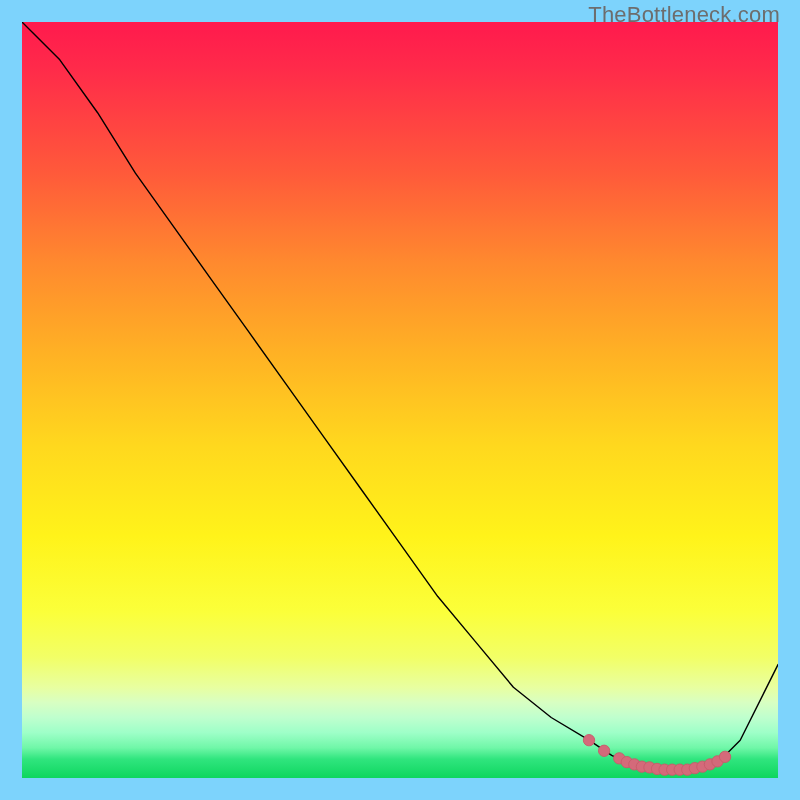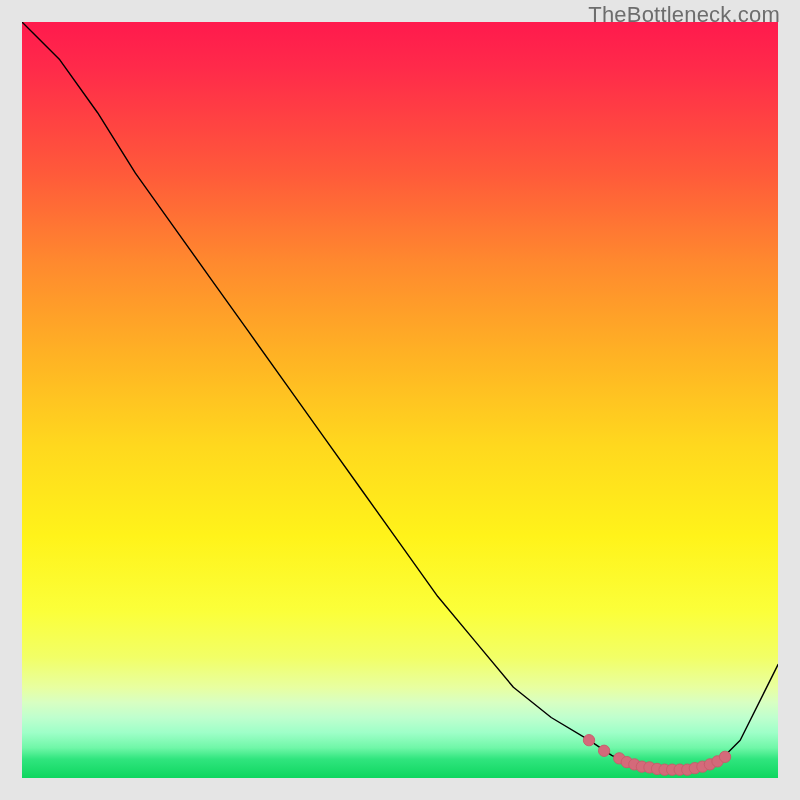--- a/index.html
+++ b/index.html
@@ -8,21 +8,21 @@
     width: 800px;
     height: 800px;
     background: #000;
     overflow: hidden;
     font-family: Arial, Helvetica, sans-serif;
   }
   .stage {
     position: relative;
     width: 800px;
     height: 800px;
-    background: #e5e5e5;
+    background: #7dd3fc;
   }
   .plot {
     position: absolute;
     left: 22px;
     top: 22px;
     width: 756px;
     height: 756px;
     
   }
   .gradient-fill {

